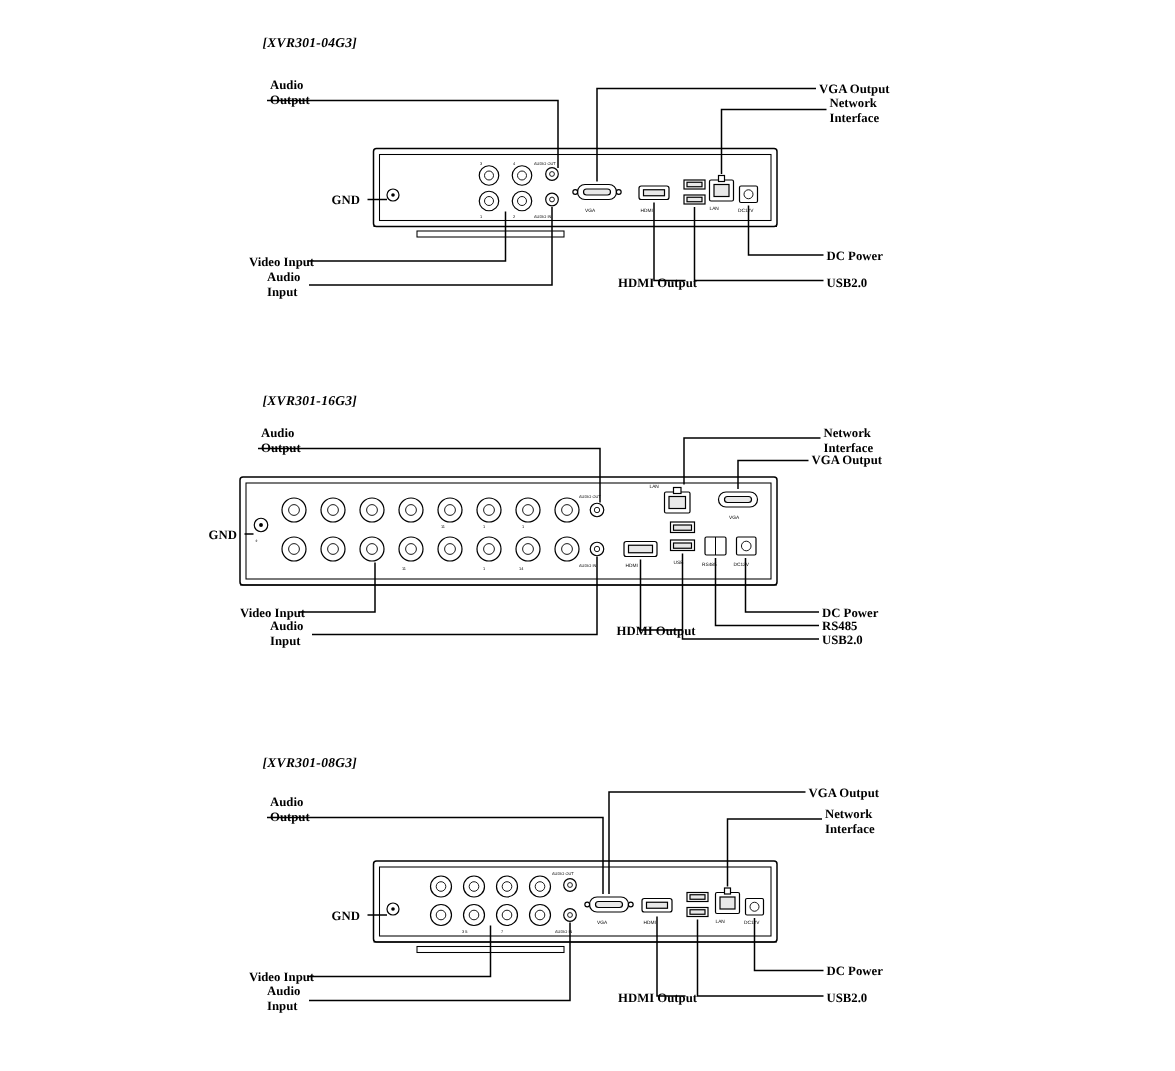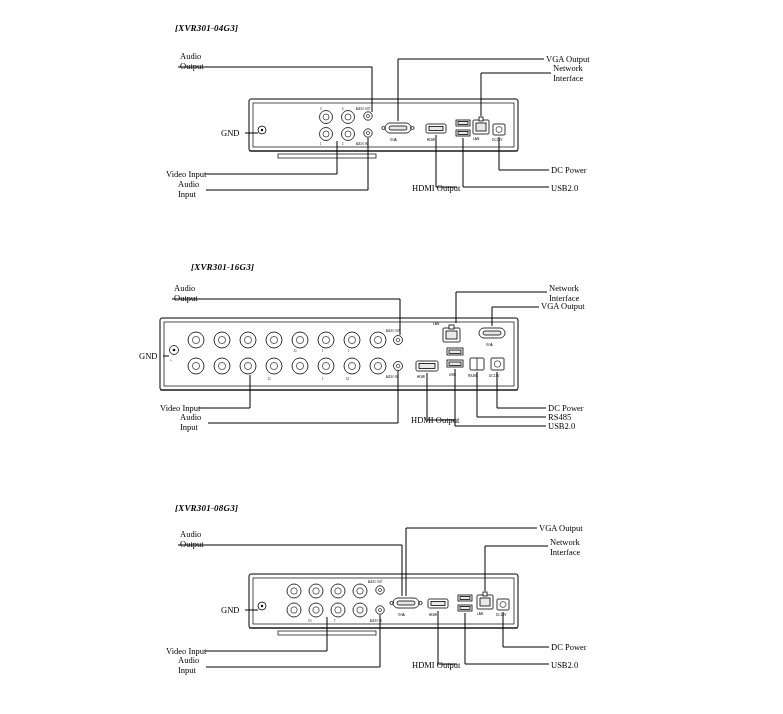--- a/index.html
+++ b/index.html
@@ -26,21 +26,21 @@
     font-style: italic;
     font-size: 9px;
     font-weight: bold;
     letter-spacing: 0.2px;
     white-space: nowrap;
   }
   .callout {
     position: absolute;
     font-family: "Liberation Serif", serif;
     font-size: 8.5px;
-    font-weight: normal;
+    font-weight: bold;
     line-height: 9.5px;
     white-space: nowrap;
   }
   .dev {
     position: absolute;
   }
   svg { display: block; }
   .ln { stroke: #000; stroke-width: 1; fill: none; }
   .thin { stroke: #000; stroke-width: 0.7; fill: none; }
   .chassis-fill { fill: #ffffff; stroke: #000; stroke-width: 1; }
@@ -167,21 +167,21 @@
     <path class="ln" d="M551 73 L481 73 L481 116"></path>
 
     <path class="ln" d="M549 170 L499 170 L499 137"></path>
 
     <path class="ln" d="M549 187 L463 187 L463 138"></path>
   </svg>
 </div>
 
 <div class="panel" style="top:230px;height:240px;">
 
-  <div class="model-label" style="left:191px; top:32px;">[XVR301-16G3]</div>
+  <div class="model-label" style="left:175px; top:32px;">[XVR301-16G3]</div>
 
   <div class="callout" style="left:174px; top:54px;">
     <span>Audio</span><br>
     <span>Output</span>
   </div>
 
   <div class="callout" style="left:139px; top:122px;">GND</div>
 
   <div class="callout" style="left:160px; top:174px;">Video Input</div>
   <div class="callout" style="left:180px; top:183px;">

